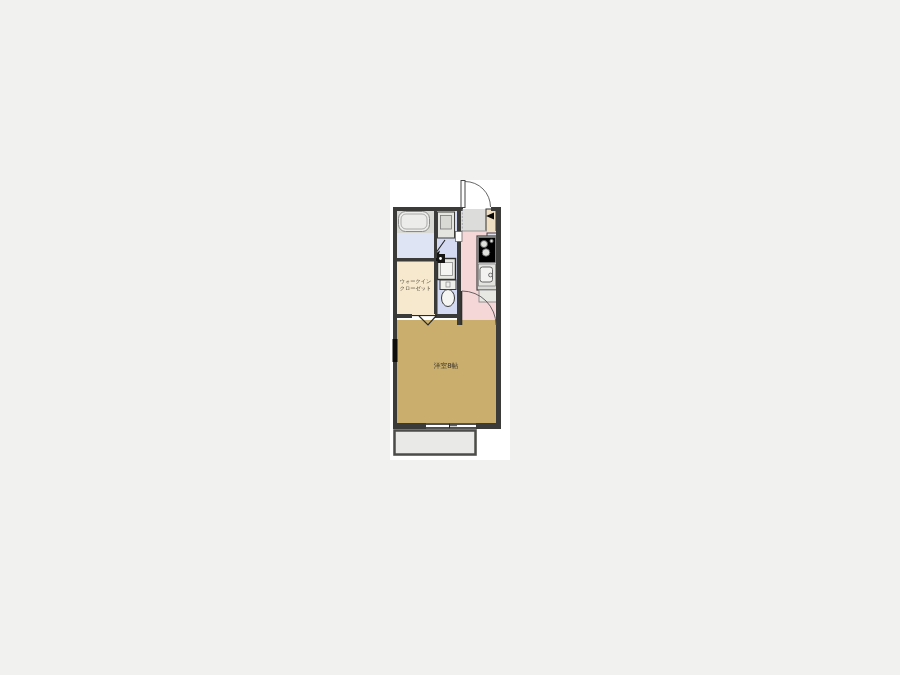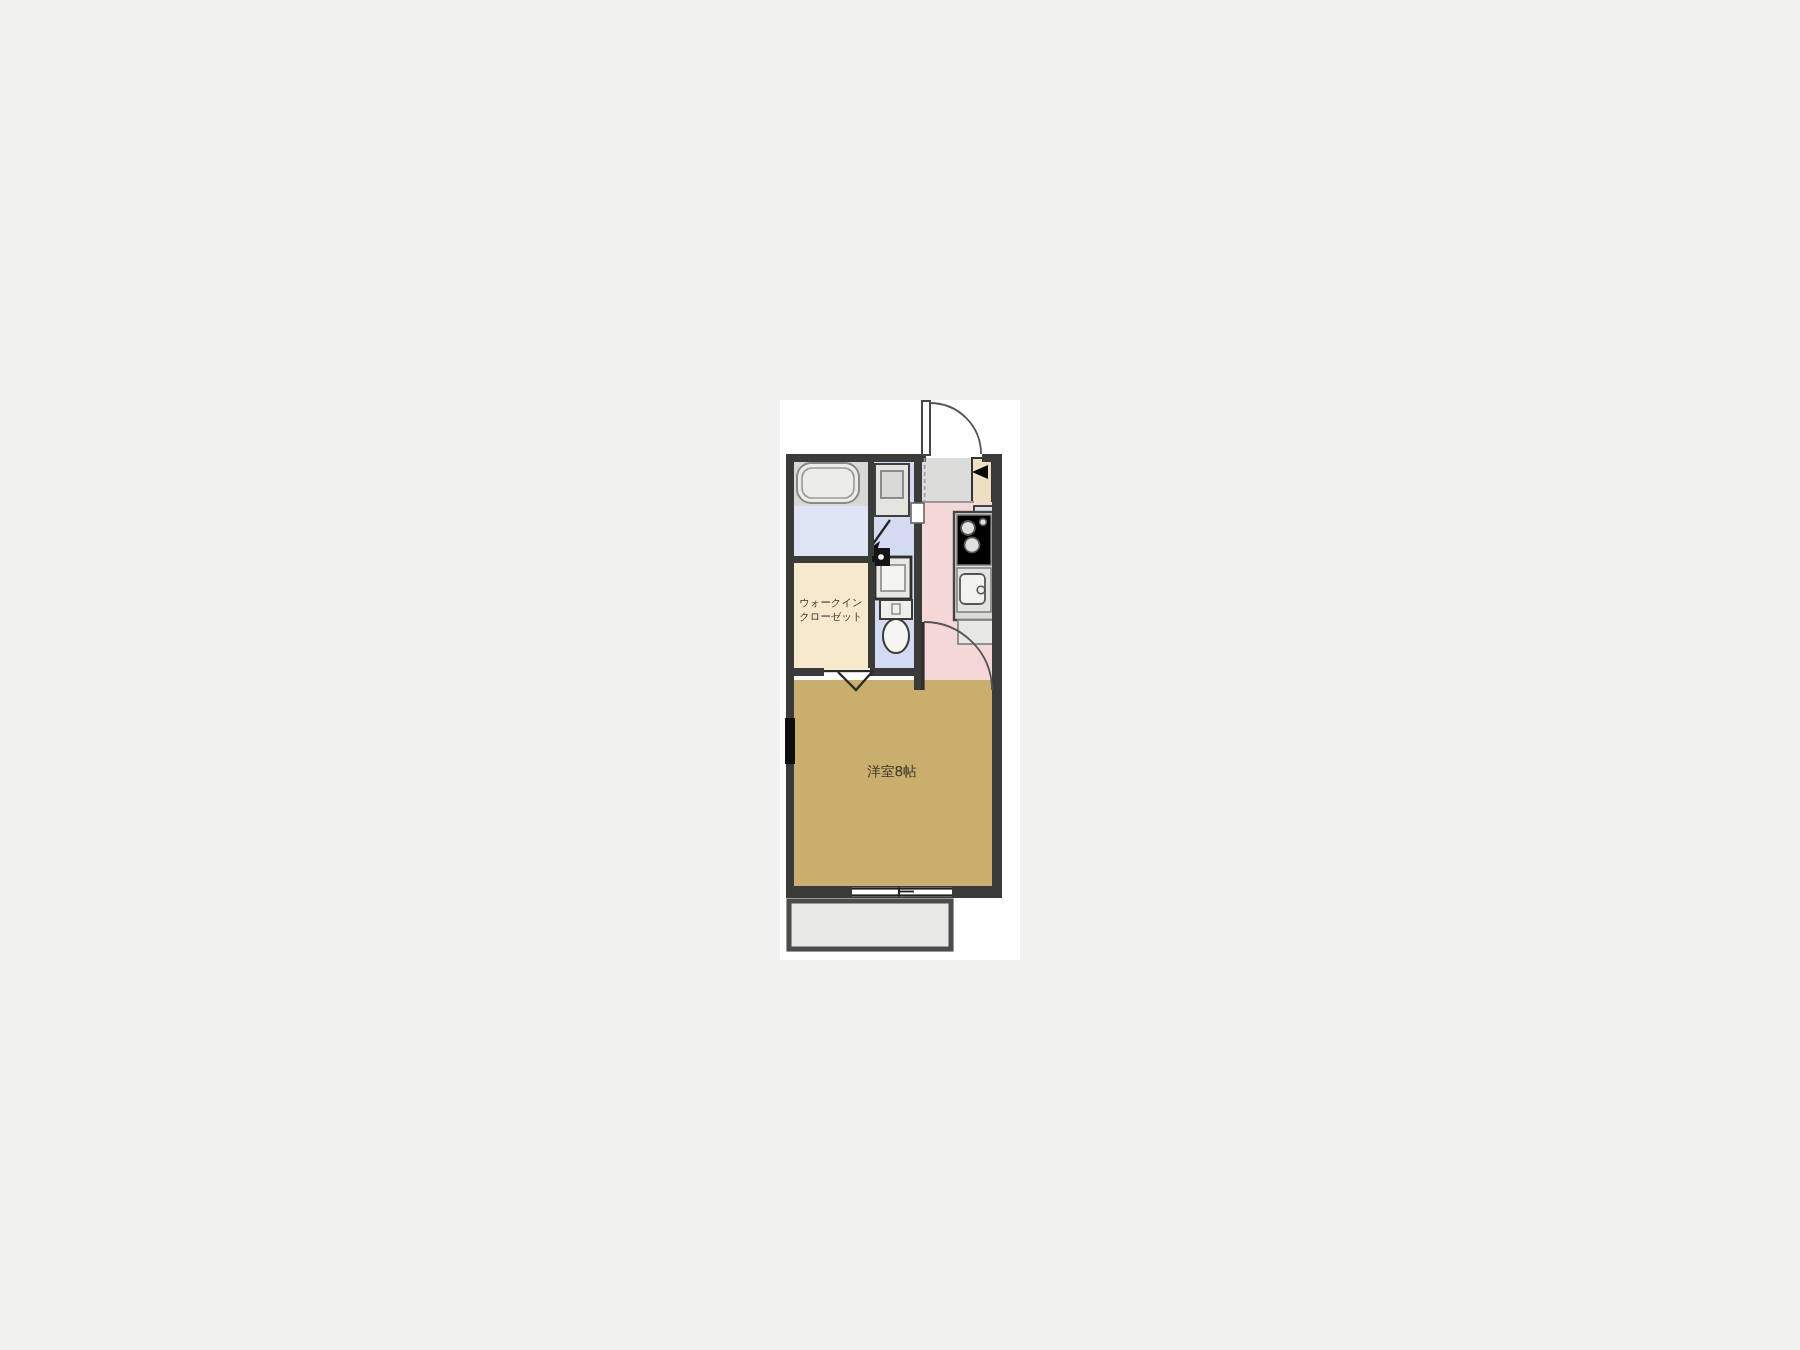--- a/index.html
+++ b/index.html
@@ -1,17 +1,17 @@
 <!DOCTYPE html>
 <html><head>
 <meta charset="utf-8">
 <style>
   html,body{margin:0;padding:0;width:900px;height:675px;background:#f1f1ef;overflow:hidden;
     font-family:"DejaVu Sans","Liberation Sans",sans-serif;}
-  .panel{position:absolute;left:390px;top:200px;width:120px;height:280px;background:#ffffff;}
+  .panel{position:absolute;left:390px;top:180px;width:120px;height:280px;background:#ffffff;}
   svg{display:block;}
   text{font-family:"DejaVu Sans","Liberation Sans",sans-serif;}
 </style>
 </head>
 <body>
 
 <div class="panel">
 <svg width="120" height="280" viewBox="0 0 120 280">
 
   <rect x="6" y="29" width="38" height="49" fill="#dfe4f5"></rect>

